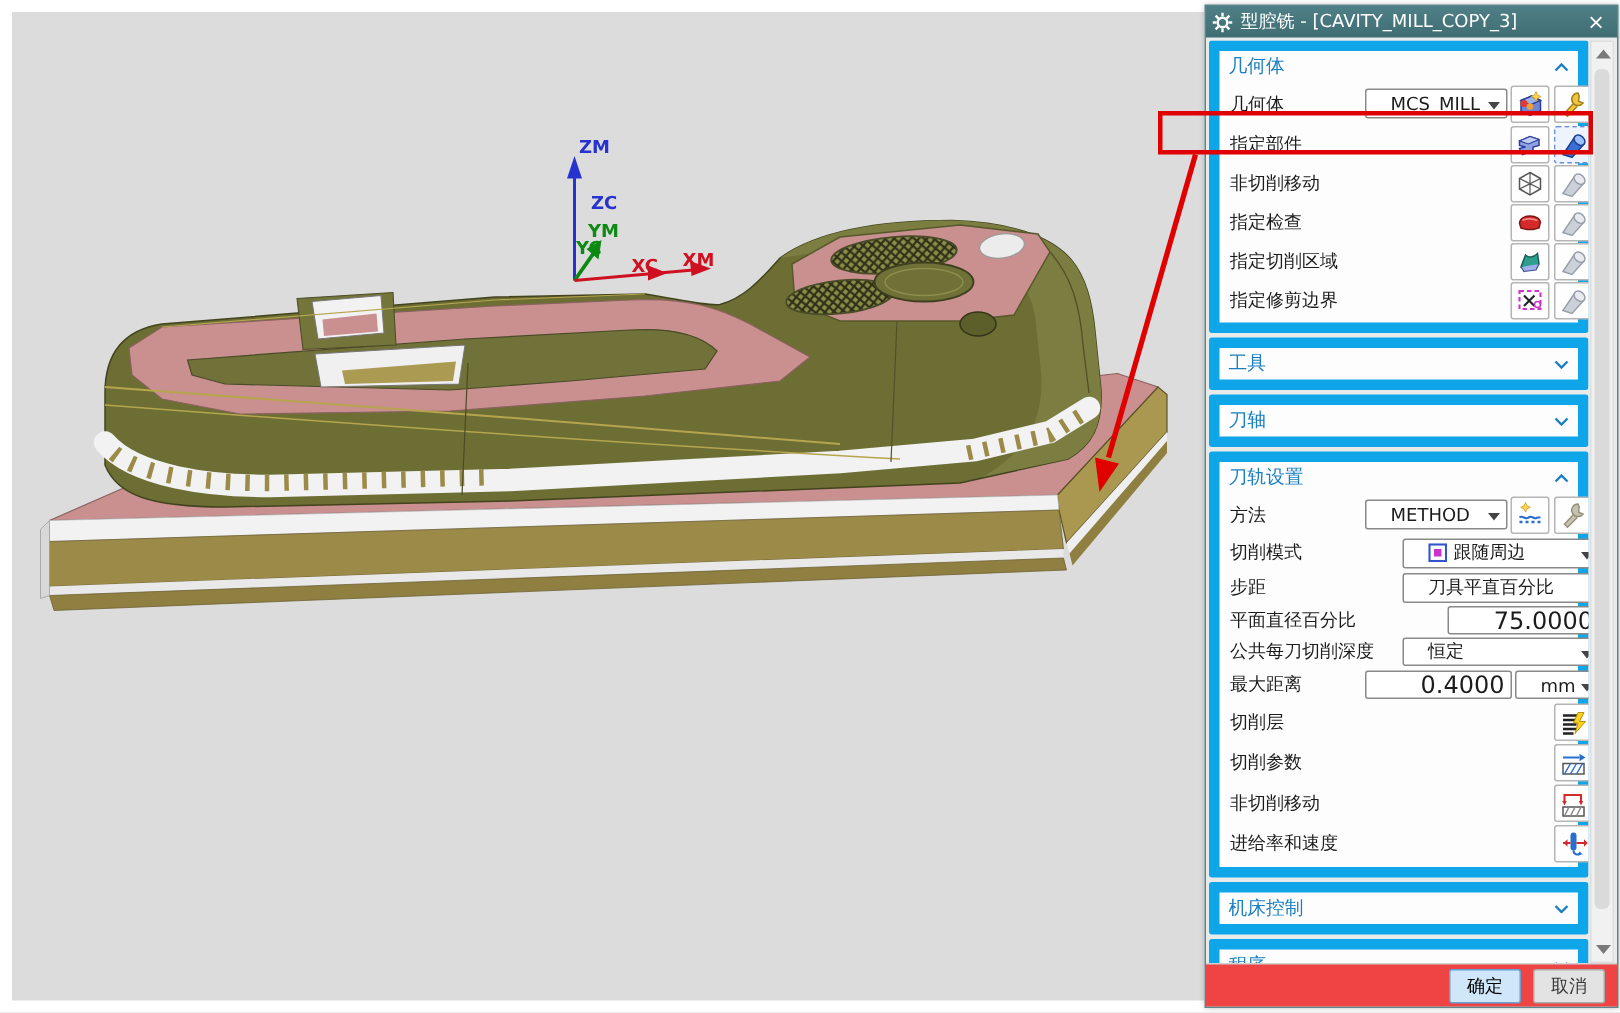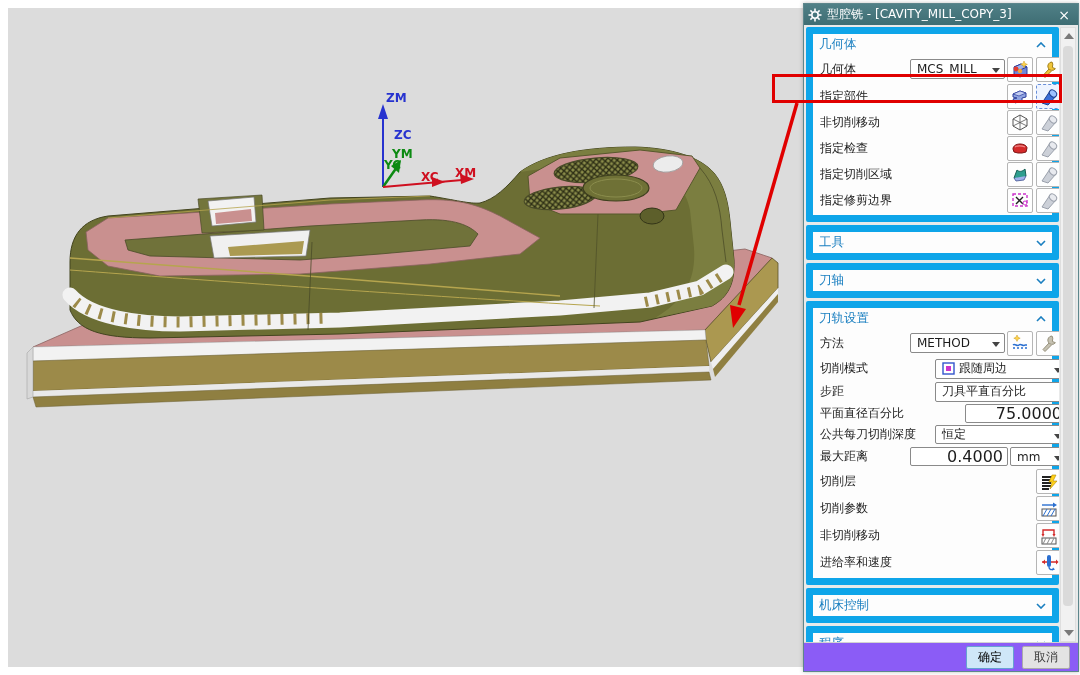--- a/index.html
+++ b/index.html
@@ -16,36 +16,36 @@
   .titlebar .ttl{flex:1;margin-left:5px;white-space:nowrap;overflow:hidden;}
   .closebtn{width:20px;height:18px;text-align:center;font-size:14px;line-height:18px;cursor:pointer;}
   .body{position:absolute;left:2px;top:23px;right:19px;bottom:29px;overflow:hidden;}
   .group{background:#fdfdfd;border:7px solid #0ea5e9;border-radius:2px;margin-bottom:3px;padding-bottom:2px;}
   .group.collapsed{padding-bottom:0;}
   .ghead{height:21px;display:flex;align-items:center;padding:0 6px;color:#1a7fc0;font-size:12.5px;}
   .ghead .gt{flex:1;}
   .row{position:relative;display:flex;align-items:center;padding-left:7px;font-size:12px;color:#1c1c1c;}
   .r30{height:28px;} .r28{height:26px;} .r24{height:23px;} .r21{height:21px;} .r27{height:27px;}
   .combo{position:absolute;height:20px;background:#fff;border:1px solid #8a8a8a;border-radius:2px;
-         display:flex;align-items:center;font-size:12px;padding-left:6px;box-sizing:border-box;}
+         display:flex;align-items:center;font-size:12px;padding-left:16px;box-sizing:border-box;}
   .combo .arr{position:absolute;right:4px;top:8px;width:0;height:0;border-left:4px solid transparent;
               border-right:4px solid transparent;border-top:5px solid #444;}
   .field{position:absolute;height:19px;background:#fff;border:1px solid #8a8a8a;border-radius:2px;
          font-size:16px;display:flex;align-items:center;justify-content:flex-end;padding:0 4px;box-sizing:border-box;}
   .ibtn{position:absolute;width:26px;height:25px;background:#fefefe;border:1px solid #b5b5b5;border-radius:2px;
         display:flex;align-items:center;justify-content:center;box-sizing:border-box;}
   .ibtn.sel{border:1px dashed #6a8fd8;background:#eef4ff;}
   .p1{left:194px;} .p2{left:223px;}
   .chev{margin-left:auto;}
   .scrollcol{position:absolute;right:2px;top:23px;bottom:29px;width:16px;background:#f1f1f1;border:1px solid #dedede;box-sizing:border-box;}
   .scar{position:absolute;left:3px;width:0;height:0;border-left:5px solid transparent;border-right:5px solid transparent;}
   .scar.up{top:5px;border-bottom:6px solid #7a7a7a;}
   .scar.dn{bottom:5px;border-top:6px solid #7a7a7a;}
   .sthumb{position:absolute;left:2px;top:18px;width:10px;height:560px;background:#dadada;border-radius:4px;}
-  .footer{position:absolute;left:0;right:0;bottom:0;height:28px;background:#8b5cf6;border-top:1px solid #d2d2d2;
+  .footer{position:absolute;left:0;right:0;bottom:0;height:28px;background:#ef4444;border-top:1px solid #d2d2d2;
           display:flex;align-items:center;justify-content:flex-end;padding-right:8px;gap:8px;}
   .fbtn{min-width:46px;height:21px;font-size:12px;display:flex;align-items:center;justify-content:center;
         border-radius:2px;cursor:pointer;}
   .fbtn.ok{background:#cfe7f8;border:1px solid #66a1d2;}
   .fbtn.cancel{background:#e3e3e3;border:1px solid #ababab;color:#3a3a3a;}
   .stub{width:23px;height:16px;background:#fff;border:1px solid #9a9a9a;border-radius:2px;margin-right:4px;}
   .stubrow{display:flex;margin-left:78px;height:12px;overflow:visible;}
   
   .redbox{position:absolute;left:772px;top:74px;width:290px;height:29px;border:3px solid #e00000;box-sizing:border-box;z-index:60;}
   .overlay{position:absolute;left:0;top:0;width:1080px;height:675px;z-index:55;pointer-events:none;}

